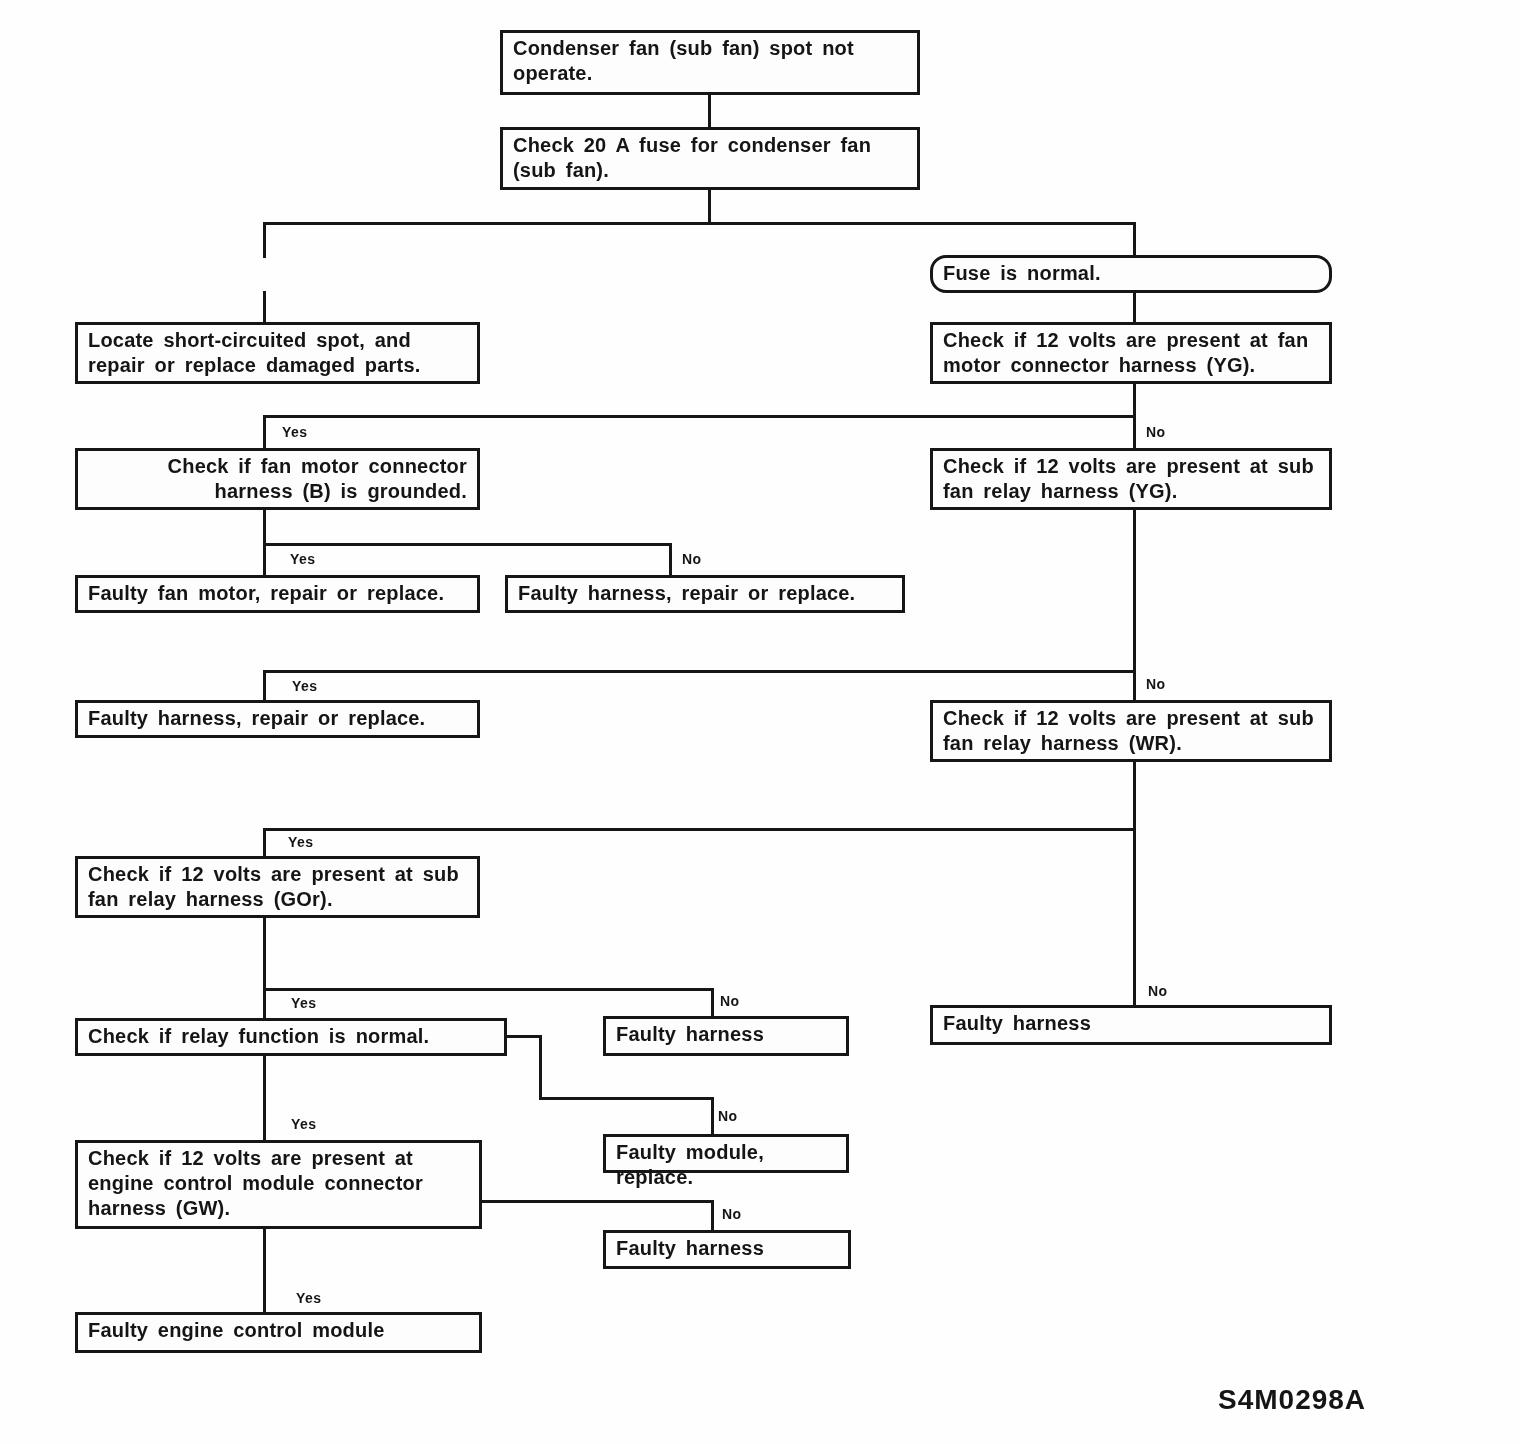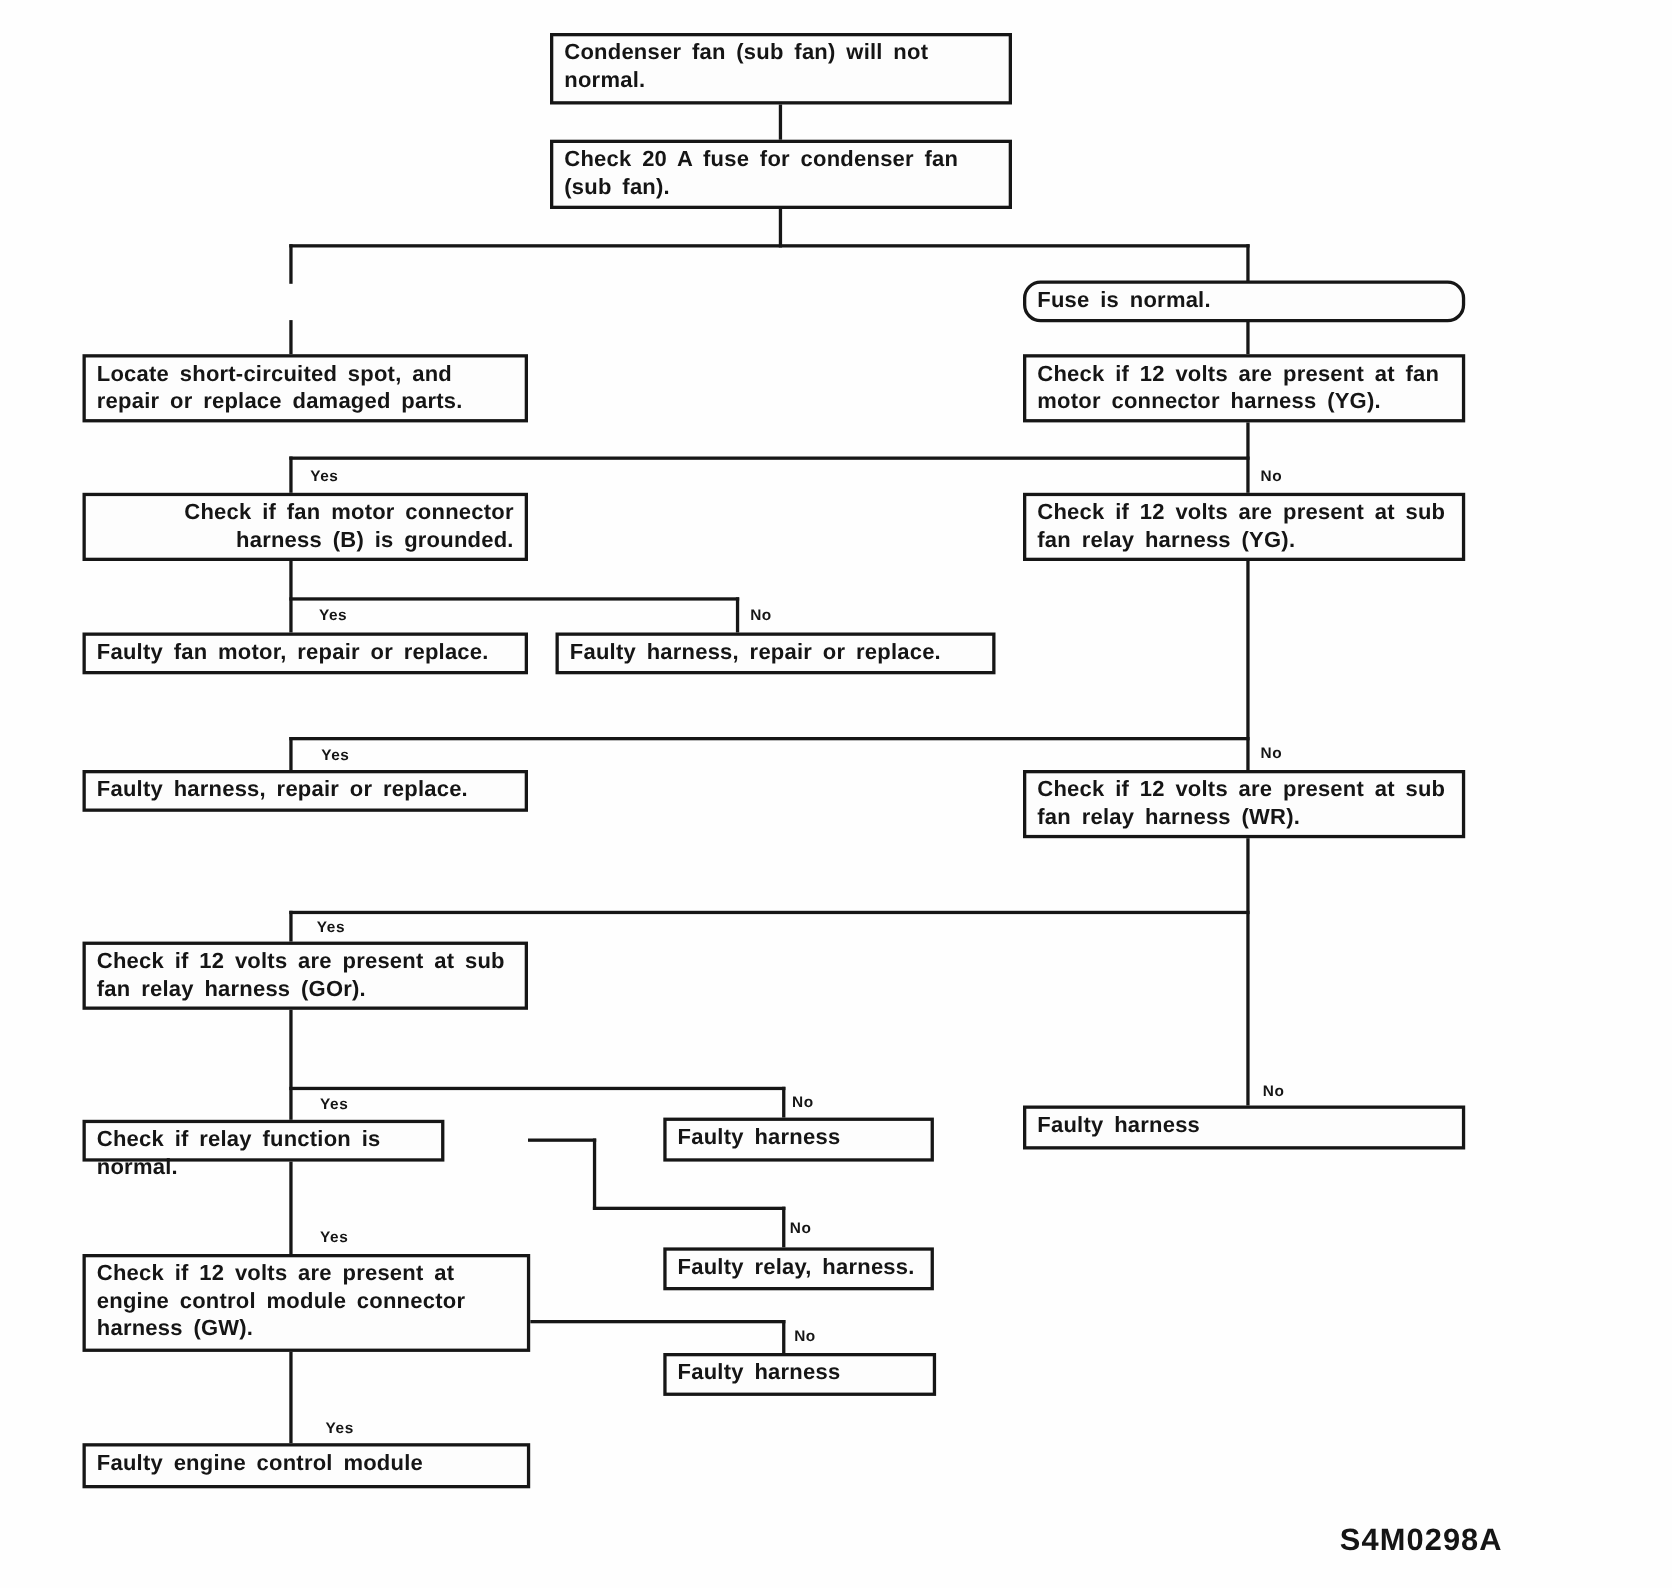--- a/index.html
+++ b/index.html
@@ -78,36 +78,36 @@
     <div class="edge h" style="left: 263px; top: 988px; width: 451px;"></div>
     <div class="edge v" style="left: 711px; top: 988px; height: 31px;"></div>
     <div class="edge h" style="left: 480px; top: 1035px; width: 62px;"></div>
     <div class="edge v" style="left: 539px; top: 1035px; height: 65px;"></div>
     <div class="edge h" style="left: 539px; top: 1097px; width: 175px;"></div>
     <div class="edge v" style="left: 711px; top: 1097px; height: 40px;"></div>
     <div class="edge v" style="left: 263px; top: 1054px; height: 89px;"></div>
     <div class="edge h" style="left: 482px; top: 1200px; width: 232px;"></div>
     <div class="edge v" style="left: 711px; top: 1200px; height: 33px;"></div>
     <div class="edge v" style="left: 263px; top: 1227px; height: 88px;"></div>
-    <div class="node" style="left: 500px; top: 30px; width: 420px; height: 65px;">Condenser fan (sub fan) will not normal.</div>
+    <div class="node" style="left: 500px; top: 30px; width: 420px; height: 65px;">Condenser fan (sub fan) spot not operate.</div>
     <div class="node" style="left: 500px; top: 127px; width: 420px; height: 63px;">Check 20 A fuse for condenser fan (sub fan).</div>
     <div class="node" style="left: 75px; top: 322px; width: 405px; height: 62px;">Locate short-circuited spot, and repair or replace damaged parts.</div>
     <div class="node" style="left: 930px; top: 255px; width: 402px; height: 38px; border-radius: 16px;">Fuse is normal.</div>
     <div class="node" style="left: 930px; top: 322px; width: 402px; height: 62px;">Check if 12 volts are present at fan motor connector harness (YG).</div>
     <div class="node" style="left: 75px; top: 448px; width: 405px; height: 62px; text-align: right;">Check if fan motor connector harness (B) is grounded.</div>
     <div class="node" style="left: 930px; top: 448px; width: 402px; height: 62px;">Check if 12 volts are present at sub fan relay harness (YG).</div>
     <div class="node" style="left: 75px; top: 575px; width: 405px; height: 38px;">Faulty fan motor, repair or replace.</div>
     <div class="node" style="left: 505px; top: 575px; width: 400px; height: 38px;">Faulty harness, repair or replace.</div>
     <div class="node" style="left: 75px; top: 700px; width: 405px; height: 38px;">Faulty harness, repair or replace.</div>
     <div class="node" style="left: 930px; top: 700px; width: 402px; height: 62px;">Check if 12 volts are present at sub fan relay harness (WR).</div>
     <div class="node" style="left: 75px; top: 856px; width: 405px; height: 62px;">Check if 12 volts are present at sub fan relay harness (GOr).</div>
-    <div class="node" style="left: 75px; top: 1018px; width: 329px; height: 38px;">Check if relay function is normal.</div>
+    <div class="node" style="left: 75px; top: 1018px; width: 432px; height: 38px;">Check if relay function is normal.</div>
     <div class="node" style="left: 603px; top: 1016px; width: 246px; height: 40px;">Faulty harness</div>
     <div class="node" style="left: 930px; top: 1005px; width: 402px; height: 40px;">Faulty harness</div>
-    <div class="node" style="left: 603px; top: 1134px; width: 246px; height: 39px;">Faulty relay, harness.</div>
+    <div class="node" style="left: 603px; top: 1134px; width: 246px; height: 39px;">Faulty module, replace.</div>
     <div class="node" style="left: 75px; top: 1140px; width: 407px; height: 89px;">Check if 12 volts are present at engine control module connector harness (GW).</div>
     <div class="node" style="left: 603px; top: 1230px; width: 248px; height: 39px;">Faulty harness</div>
     <div class="node" style="left: 75px; top: 1312px; width: 407px; height: 41px;">Faulty engine control module</div>
     <div class="branch-label" style="left: 282px; top: 421px;">Yes</div>
     <div class="branch-label" style="left: 1146px; top: 421px;">No</div>
     <div class="branch-label" style="left: 290px; top: 548px;">Yes</div>
     <div class="branch-label" style="left: 682px; top: 548px;">No</div>
     <div class="branch-label" style="left: 292px; top: 675px;">Yes</div>
     <div class="branch-label" style="left: 1146px; top: 673px;">No</div>
     <div class="branch-label" style="left: 288px; top: 831px;">Yes</div>

